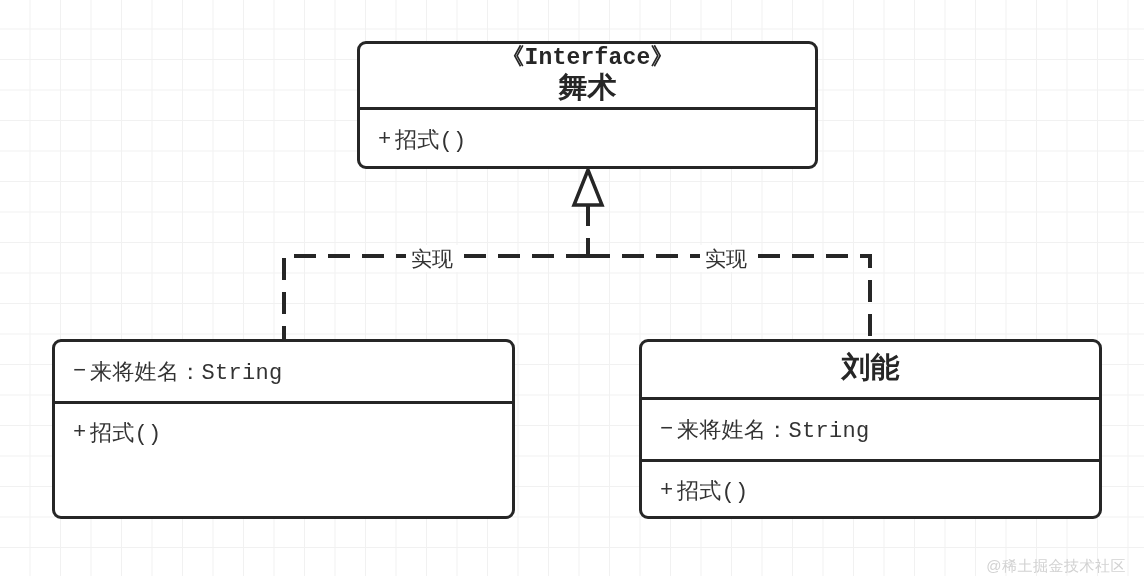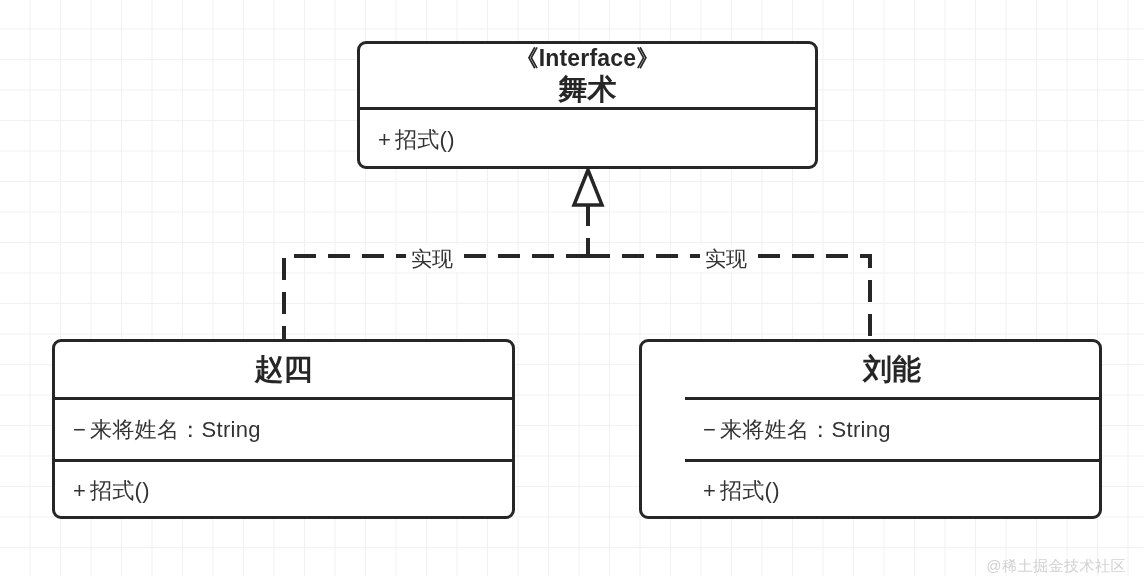--- a/index.html
+++ b/index.html
@@ -35,20 +35,21 @@
   }
 
   
   .uml-box {
     position: absolute;
     box-sizing: border-box;
     background: #ffffff;
     border: 3px solid #262626;
     border-radius: 9px;
     overflow: hidden;
+    font-family: Liberation Mono, monospace;
   }
   .uml-header {
     box-sizing: border-box;
     display: flex;
     flex-direction: column;
     align-items: center;
     justify-content: center;
     text-align: center;
     color: #262626;
     font-weight: bold;
@@ -99,21 +100,21 @@
     height: 59px;
   }
 
   
   .subclass {
     top: 339px;
     width: 463px;
     height: 180px;
   }
   #class-zhaosi { left: 52px; }
-  #class-liuneng { left: 639px; padding-left: 43px; }
+  #class-liuneng { left: 639px; }
   .subclass .uml-header {
     height: 58px;
   }
   .subclass .uml-row {
     height: 62px;
   }
   .subclass .uml-row.last {
     height: 57px;
   }
 
@@ -169,23 +170,20 @@
       <div class="stereotype">《Interface》</div>
       <div class="cls-name">舞术</div>
     </div>
     <div class="uml-row">
       <span class="vis">+</span>
       <span>招式()</span>
     </div>
   </div>
 
   <div id="class-zhaosi" class="uml-box subclass">
-    <div class="uml-header">
-      <div class="cls-name">赵四</div>
-    </div>
     <div class="uml-row div">
       <span class="vis">−</span>
       <span>来将姓名：String</span>
     </div>
     <div class="uml-row last">
       <span class="vis">+</span>
       <span>招式()</span>
     </div>
   </div>
 

